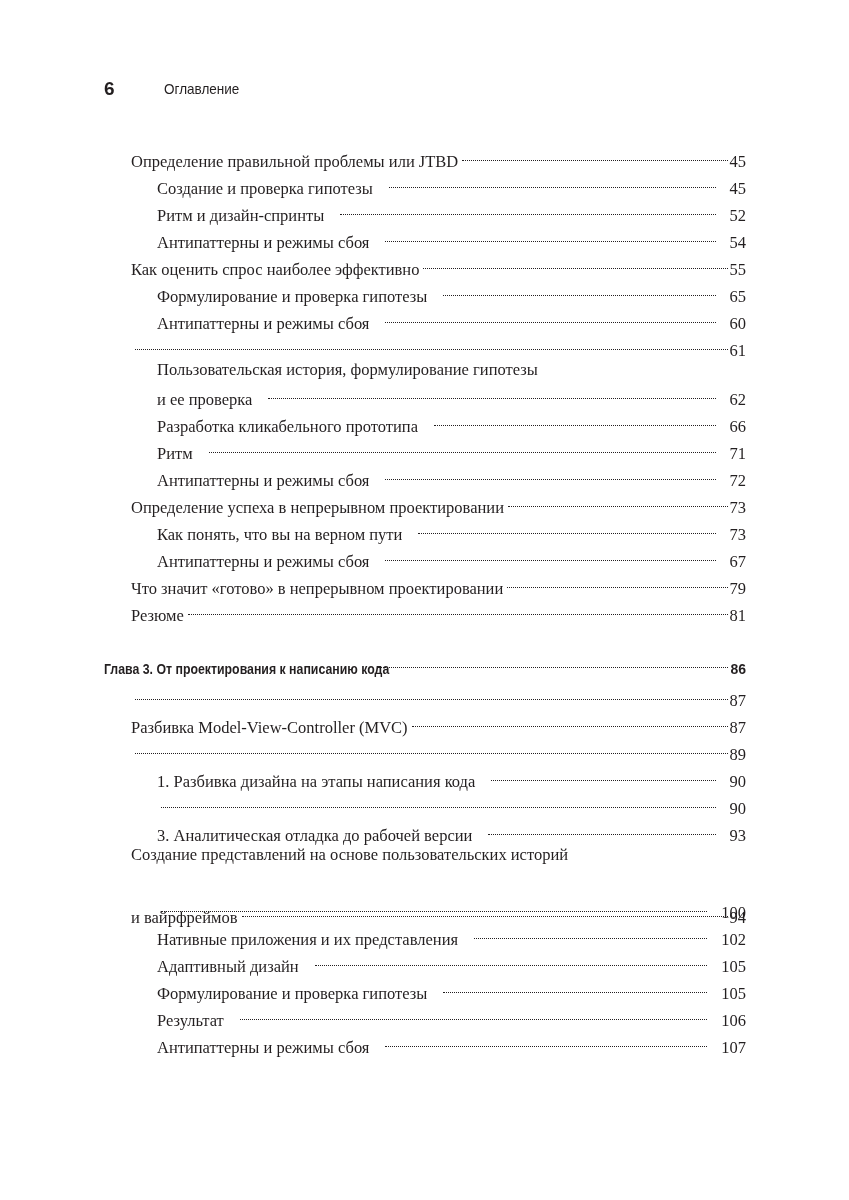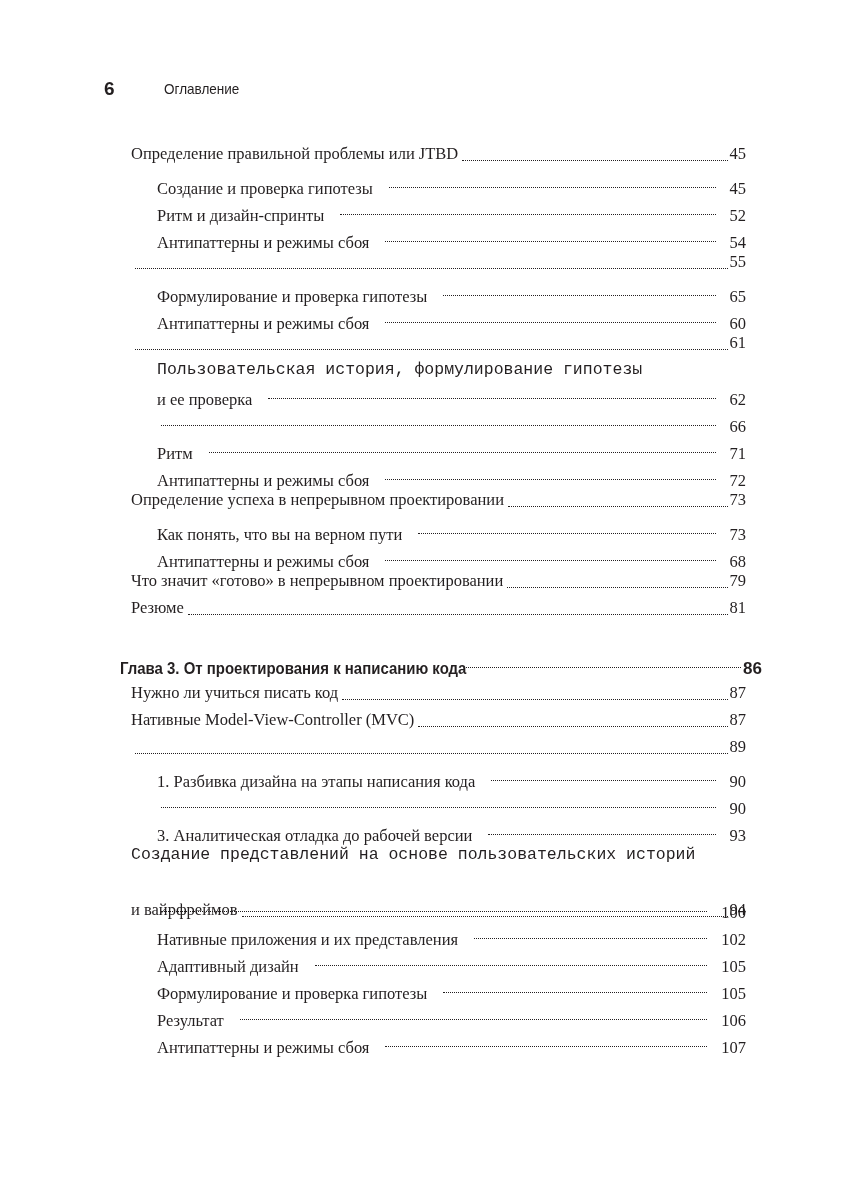--- a/index.html
+++ b/index.html
@@ -6,25 +6,25 @@
   body { width: 849px; height: 1200px; position: relative; overflow: hidden; color: #231f20; }
   .header { position: absolute; top: 78px; left: 104px; height: 24px; font-family: "Liberation Sans", sans-serif; }
   .page-num { position: absolute; left: 0; top: 0; font-size: 19px; font-weight: bold; }
   .running-title { position: absolute; left: 60px; top: 2px; font-size: 15px; white-space: nowrap; transform: scaleX(0.9); transform-origin: left center; }
   .toc { position: absolute; top: 141px; left: 0; width: 849px; font-family: "Liberation Serif", serif; font-size: 16.5px; }
   .entry { position: absolute; display: flex; align-items: baseline; height: 26px; line-height: 26px; white-space: nowrap; }
   .entry .label { flex: none; }
   .entry .dots { flex: 1 1 auto; overflow: hidden; margin: 0 2px 0 4px; position: relative; height: 26px; }
   .entry .dots::before { content: ""; position: absolute; left: 0; right: 0; bottom: 6px; border-bottom: 1.5px dotted #231f20; }
   .entry .page { flex: none; text-align: right; }
-  .lvl1 { left: 131px; width: 615px; align-items: flex-end; }
+  .lvl1 { left: 131px; width: 615px; }
   .lvl2 { left: 157px; width: 589px; gap: 12px; }
-  .chapter { left: 120px; width: 642px; font-family: "Liberation Sans", sans-serif; font-weight: bold; font-size: 17px; }
+  .chapter { left: 104px; width: 642px; font-family: "Liberation Sans", sans-serif; font-weight: bold; font-size: 14px; }
   .chapter .label { transform: scaleX(0.88); transform-origin: left center; }
-  .first-line { position: absolute; white-space: nowrap; height: 26px; line-height: 26px; font-family: Liberation Mono, monospace; }
+  .first-line { position: absolute; white-space: nowrap; height: 26px; line-height: 26px; }
 </style>
 </head>
 <body>
 
 <div class="header">
   <span class="page-num">6</span>
   <span class="running-title">Оглавление</span>
 </div>
 
 <div class="toc">
@@ -43,20 +43,21 @@
       <span class="label">Ритм и дизайн-спринты</span>
       <span class="dots"></span>
       <span class="page">52</span>
     </div>
   <div class="entry lvl2" style="top:81px">
       <span class="label">Антипаттерны и режимы сбоя</span>
       <span class="dots"></span>
       <span class="page">54</span>
     </div>
   <div class="entry lvl1" style="top:108px">
+      <span class="label">Как оценить спрос наиболее эффективно</span>
       <span class="dots"></span>
       <span class="page">55</span>
     </div>
   <div class="entry lvl2" style="top:135px">
       <span class="label">Формулирование и проверка гипотезы</span>
       <span class="dots"></span>
       <span class="page">65</span>
     </div>
   <div class="entry lvl2" style="top:162px">
       <span class="label">Антипаттерны и режимы сбоя</span>
@@ -68,20 +69,21 @@
       <span class="page">61</span>
     </div>
 
   <div class="first-line" style="top:216px; left:157px">Пользовательская история, формулирование гипотезы</div>
   <div class="entry lvl2" style="top:238px">
       <span class="label">и ее проверка</span>
       <span class="dots"></span>
       <span class="page">62</span>
     </div>
   <div class="entry lvl2" style="top:265px">
+      <span class="label">Разработка кликабельного прототипа</span>
       <span class="dots"></span>
       <span class="page">66</span>
     </div>
   <div class="entry lvl2" style="top:292px">
       <span class="label">Ритм</span>
       <span class="dots"></span>
       <span class="page">71</span>
     </div>
   <div class="entry lvl2" style="top:319px">
       <span class="label">Антипаттерны и режимы сбоя</span>
@@ -94,46 +96,45 @@
       <span class="page">73</span>
     </div>
   <div class="entry lvl2" style="top:373px">
       <span class="label">Как понять, что вы на верном пути</span>
       <span class="dots"></span>
       <span class="page">73</span>
     </div>
   <div class="entry lvl2" style="top:400px">
       <span class="label">Антипаттерны и режимы сбоя</span>
       <span class="dots"></span>
-      <span class="page">68</span>
+      <span class="page">67</span>
     </div>
   <div class="entry lvl1" style="top:427px">
       <span class="label">Что значит «готово» в непрерывном проектировании</span>
       <span class="dots"></span>
       <span class="page">79</span>
     </div>
   <div class="entry lvl1" style="top:454px">
       <span class="label">Резюме</span>
       <span class="dots"></span>
       <span class="page">81</span>
     </div>
 
   <div class="entry chapter" style="top:507px">
       <span class="label">Глава 3. От проектирования к написанию кода</span>
       <span class="dots" style="margin-left:-50px"></span>
       <span class="page">86</span>
     </div>
 
   <div class="entry lvl1" style="top:539px">
-      <span class="label">Нужно ли учиться писать код</span>
       <span class="dots"></span>
       <span class="page">87</span>
     </div>
   <div class="entry lvl1" style="top:566px">
-      <span class="label">Нативные Model-View-Controller (MVC)</span>
+      <span class="label">Разбивка Model-View-Controller (MVC)</span>
       <span class="dots"></span>
       <span class="page">87</span>
     </div>
   <div class="entry lvl1" style="top:593px">
       <span class="dots"></span>
       <span class="page">89</span>
     </div>
   <div class="entry lvl2" style="top:620px">
       <span class="label">1. Разбивка дизайна на этапы написания кода</span>
       <span class="dots"></span>

